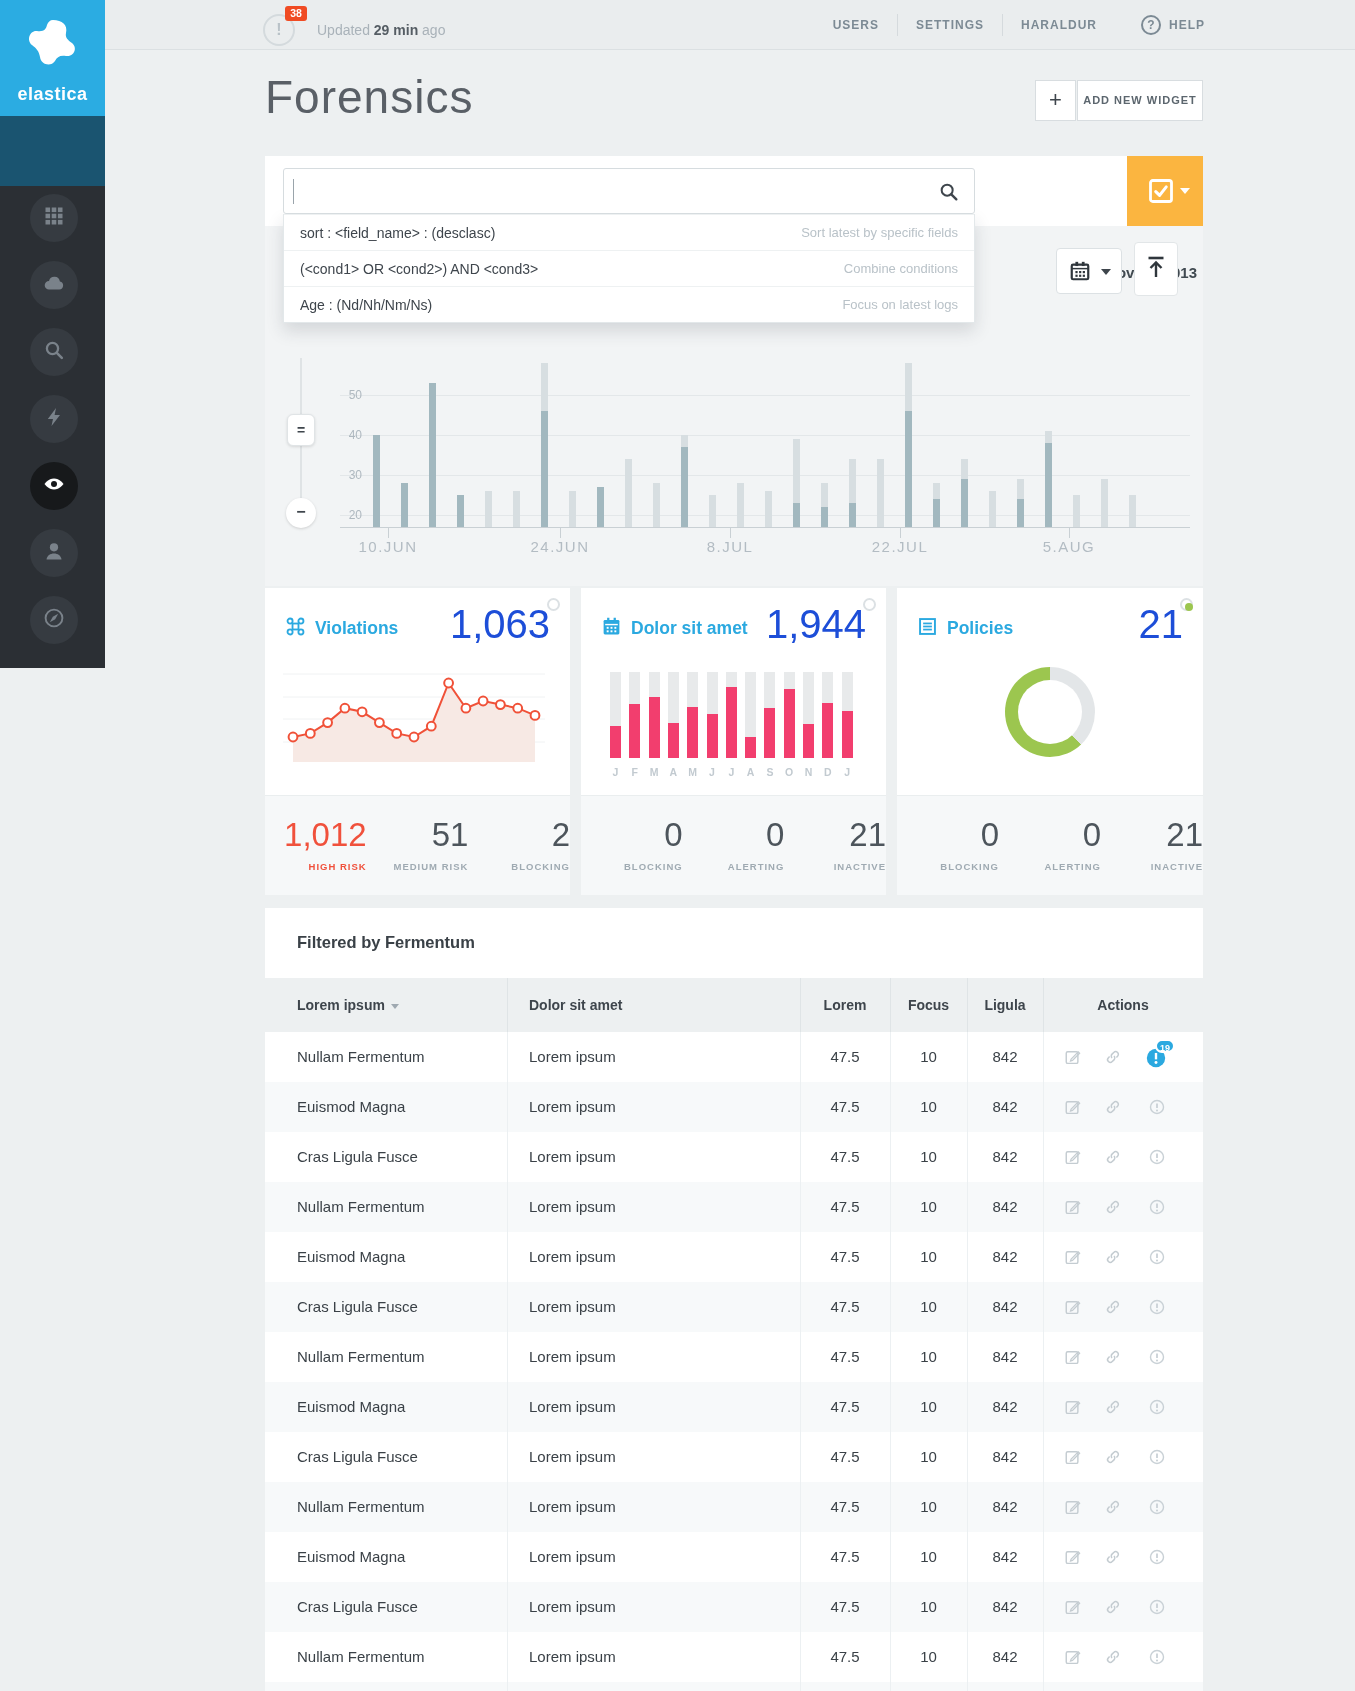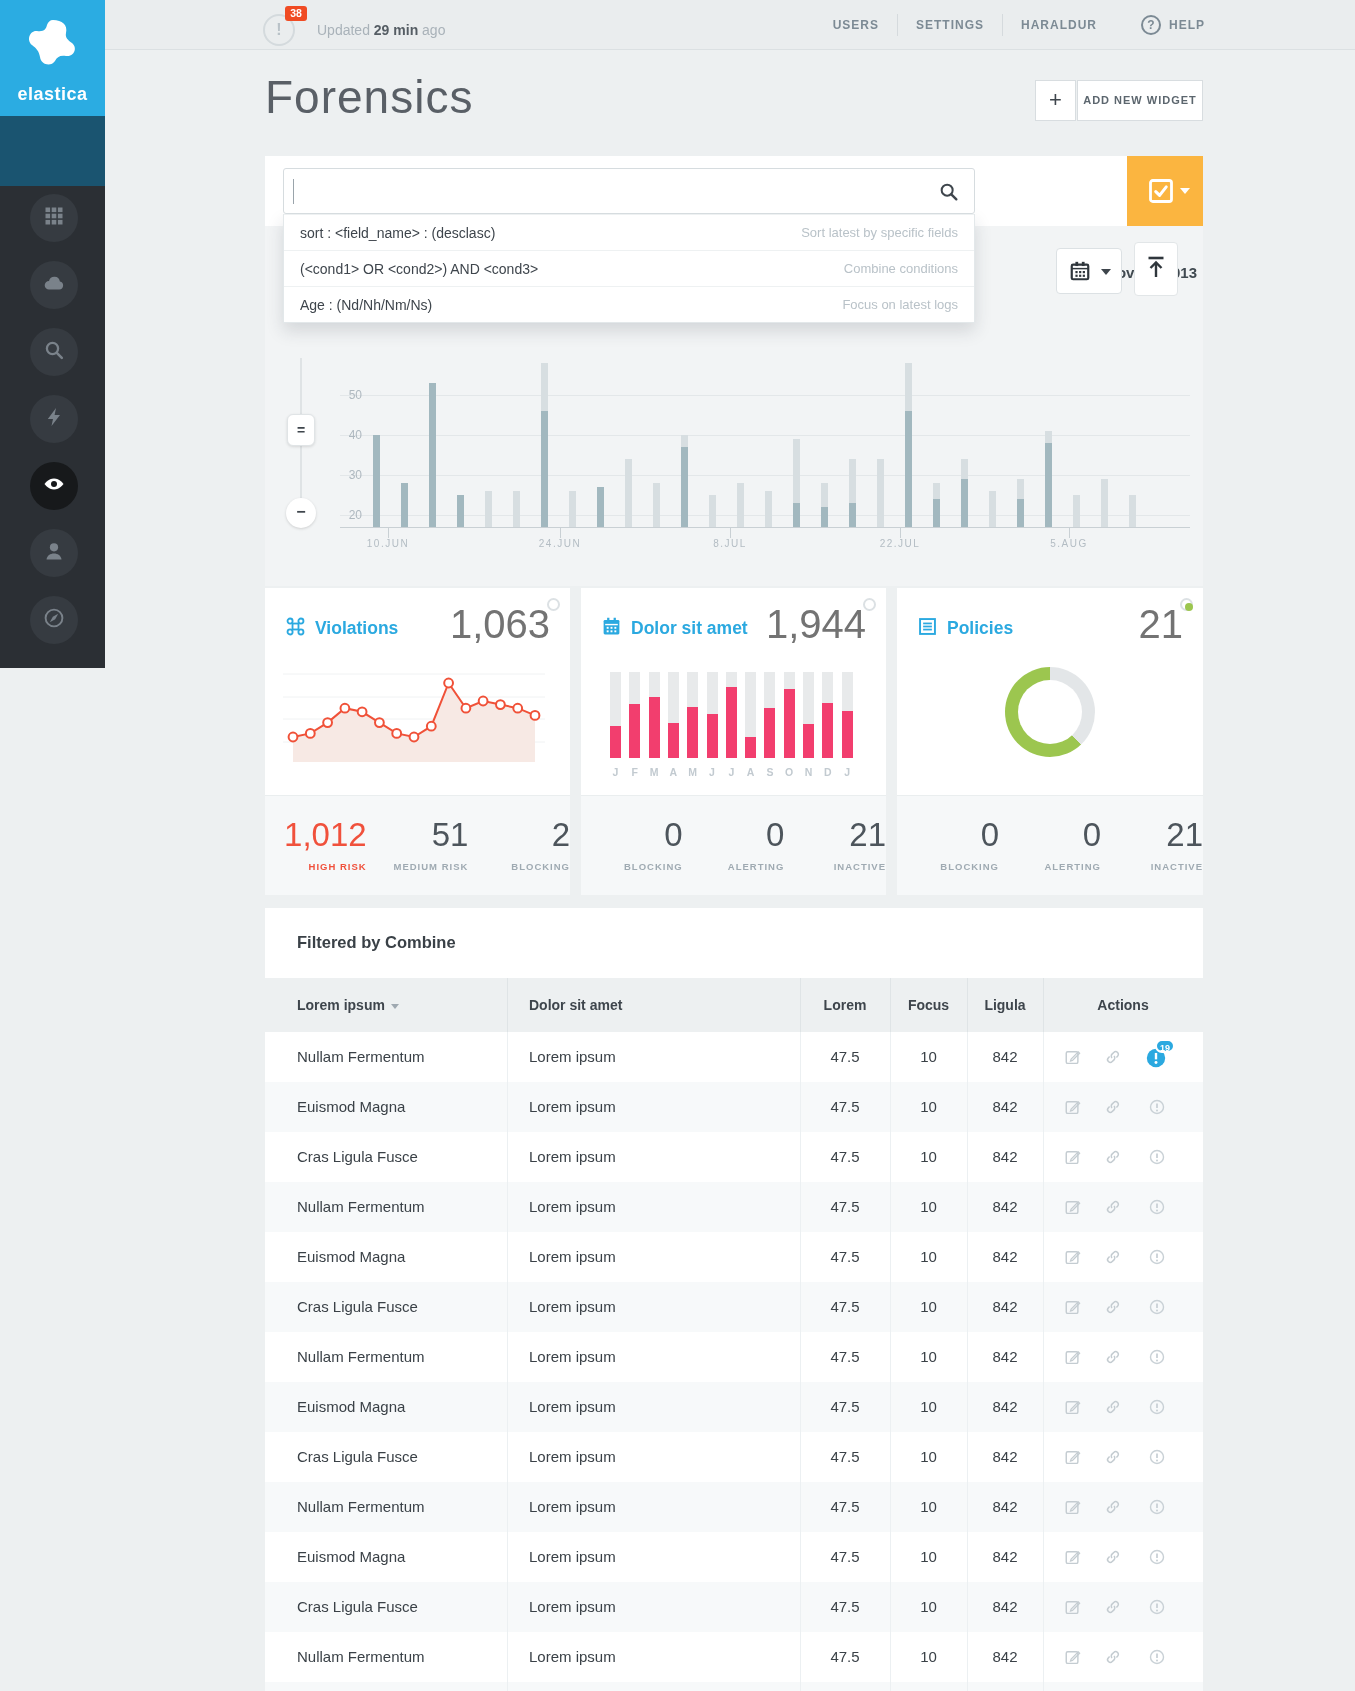--- a/index.html
+++ b/index.html
@@ -51,33 +51,33 @@
   .cal-btn { position:absolute; left:1056px; top:248px; width:66px; height:46px; background:#fff; border:1px solid #DCE1E4; border-radius:4px; cursor:pointer; z-index:2; }
   .cal-btn .caret { position:absolute; right:10px; top:20px; border-left:5px solid transparent; border-right:5px solid transparent; border-top:6px solid #3E454C; }
   .up-btn { position:absolute; left:1134px; top:242px; width:44px; height:54px; background:#fff; border:1px solid #E2E6E8; border-radius:4px; cursor:pointer; z-index:2; display:flex; align-items:center; justify-content:center; }
   .slider-track { position:absolute; left:300px; top:358px; width:2px; height:142px; background:#DFE3E5; z-index:2; }
   .slider-handle { position:absolute; left:287px; top:414px; width:28px; height:32px; background:#fff; border:1px solid #E0E4E6; border-radius:6px; box-shadow:0 1px 3px rgba(0,0,0,.12); z-index:3; cursor:grab; color:#3E454C; font-weight:bold; text-align:center; line-height:30px; font-size:14px; }
   .slider-minus { position:absolute; left:286px; top:498px; width:30px; height:30px; background:#fff; border-radius:50%; box-shadow:0 1px 3px rgba(0,0,0,.15); z-index:3; cursor:pointer; color:#3E454C; font-weight:bold; text-align:center; line-height:28px; font-size:16px; }
   .gridline { position:absolute; left:75px; width:850px; height:1px; background:#E3E7E9; }
   .ylab { position:absolute; width:40px; text-align:right; font-size:12px; color:#AEB8BF; }
   .axis { position:absolute; left:75px; top:301px; width:850px; height:1px; background:#C9D0D4; }
   .tickmark { position:absolute; top:301px; width:1px; height:11px; background:#C9D0D4; }
-  .xlab { position:absolute; top:312px; width:80px; margin-left:-40px; text-align:center; font-size:10px; letter-spacing:1.5px; color:#B3BCC3; }
+  .xlab { position:absolute; top:312px; width:80px; margin-left:-40px; text-align:center; font-size:15px; letter-spacing:1.5px; color:#B3BCC3; }
   .mbar { position:absolute; width:7px; }
 
   
   .card { position:absolute; top:588px; height:307px; background:#fff; }
   .card-stats { position:absolute; left:0; right:0; bottom:0; height:100px; background:#F6F8F9; border-top:1px solid #EAEEEF; display:flex; }
   .stat { flex:1; text-align:right; }
   .stat .n { font-size:33px; font-weight:100; color:#4D555C; margin-top:20px; }
   .stat .l { font-size:9.5px; font-weight:bold; letter-spacing:1px; color:#9FAAB2; margin-top:7px; }
   .stat.hot .n, .stat.hot .l { color:#F0513C; }
   .card-head { position:absolute; left:20px; top:28px; display:flex; align-items:center; gap:9px; }
   .card-title { font-size:17.5px; font-weight:bold; color:#2BA9E0; }
-  .card-value { position:absolute; right:20px; top:14px; font-size:40px; font-weight:100; color:#737373; }
+  .card-value { position:absolute; right:20px; top:14px; font-size:40px; font-weight:100; color:#1d4ed8; }
   .radio { position:absolute; top:10px; right:10px; width:13px; height:13px; border:2px solid #DCE1E4; border-radius:50%; cursor:pointer; }
   .radio .dot { position:absolute; left:2.5px; top:2.5px; width:8px; height:8px; border-radius:50%; background:#9CC64F; }
   .pbar-track { position:absolute; width:11px; background:#E8EAEB; }
   .pbar-fill { position:absolute; left:0; bottom:0; width:11px; background:#F23E6E; }
   .pbar-lab { position:absolute; width:19px; text-align:center; font-size:10.5px; font-weight:bold; color:#C2CAD0; }
   .donut { position:absolute; left:108px; top:79px; width:90px; height:90px; border-radius:50%; }
   .donut::after { content:""; position:absolute; left:13px; top:13px; width:64px; height:64px; border-radius:50%; background:#fff; }
 
   
   .filter-panel { position:absolute; left:265px; top:908px; width:938px; height:70px; background:#fff; }
@@ -482,21 +482,21 @@
           <div class="l">ALERTING</div>
         </div>
         <div class="stat">
           <div class="n">21</div>
           <div class="l">INACTIVE</div>
         </div>
       </div>
   </div>
 
   <div class="filter-panel">
-    <div class="filter-title">Filtered by Combine</div>
+    <div class="filter-title">Filtered by Fermentum</div>
   </div>
   <div class="thead">
     <div class="th" style="left:32px;"><span>Lorem ipsum</span><span class="sort-caret"></span></div>
     <div class="th" style="left:264px;">Dolor sit amet</div>
     <div class="th" style="left:535px;width:90px;text-align:center;">Lorem</div>
     <div class="th" style="left:625px;width:77px;text-align:center;">Focus</div>
     <div class="th" style="left:702px;width:76px;text-align:center;">Ligula</div>
     <div class="th" style="left:778px;width:160px;text-align:center;">Actions</div>
     <div class="vline" style="left:242px;"></div>
       <div class="vline" style="left:535px;"></div>

